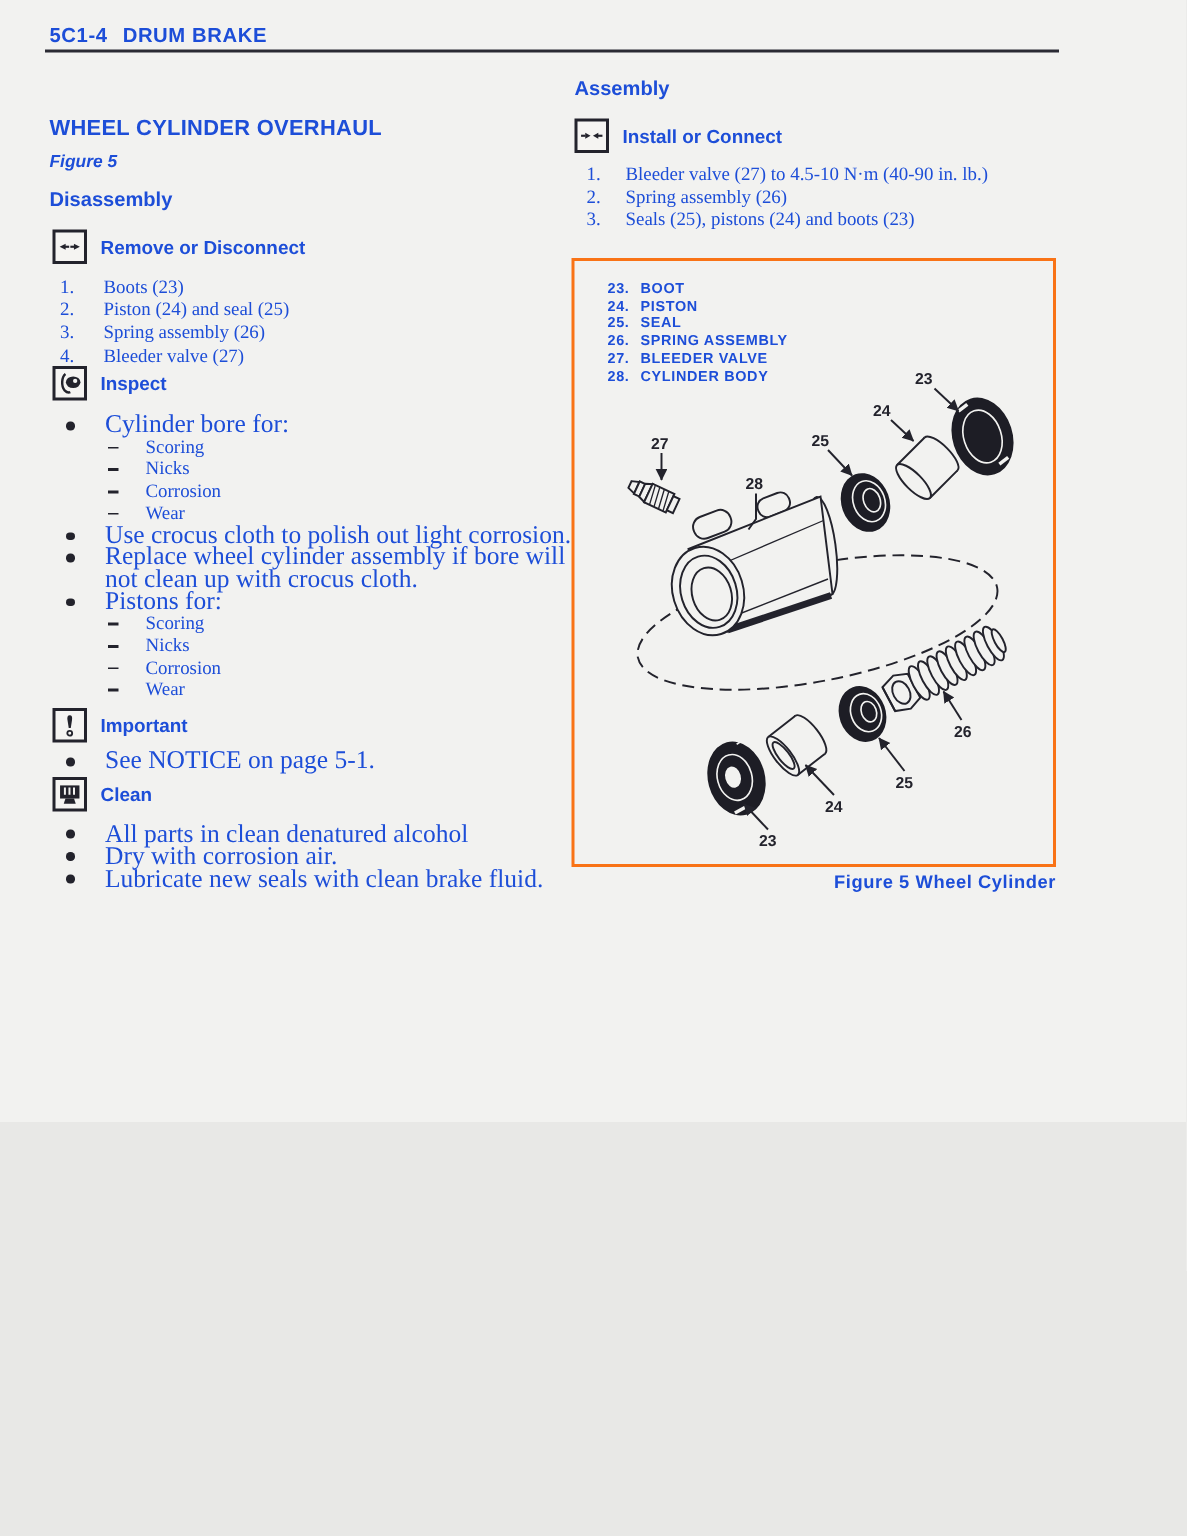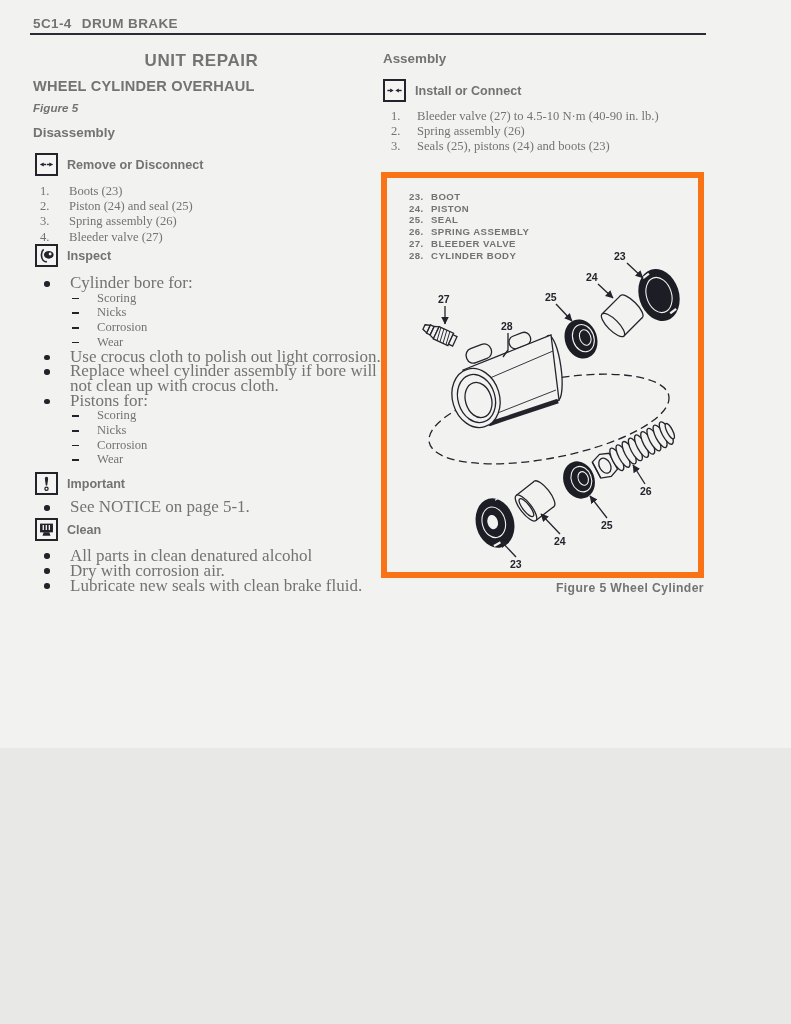--- a/index.html
+++ b/index.html
@@ -1,16 +1,16 @@
 <!DOCTYPE html>
 <html><head>
 <meta charset="utf-8">
 <style>
   html,body{margin:0;padding:0;background:#e8e8e6;}
-  .page{position:relative;width:791px;height:748px;background:#f2f2f0;color:#737373;
+  .page{position:relative;width:791px;height:748px;background:#f2f2f0;color:#1d4ed8;
         font-family:"Liberation Serif",serif;overflow:hidden;}
   .abs{position:absolute;}
   .sans{font-family:"Liberation Sans",sans-serif;}
   .b{font-weight:bold;}
   .i{font-style:italic;}
 
   .hdr{font-size:13.5px;letter-spacing:.4px;}
   .hdr .code{margin-right:10px;}
   .rule{height:2.4px;background:#2b2b34;}
 
@@ -29,21 +29,21 @@
   .step-row .t{white-space:nowrap;}
 
   .bul-row{display:flex;font-size:17px;line-height:14.7px;}
   .bul-row .dotcol{width:28px;flex:0 0 auto;}
   .dot{display:block;width:5.5px;height:5.5px;border-radius:50%;background:#23232c;margin-top:5px;margin-left:2px;}
   .bul-row .t{width:318px;}
   .sub-row{display:flex;font-size:12.6px;line-height:14.7px;margin-left:30px;}
   .sub-row .dashcol{width:25px;flex:0 0 auto;}
   .dash{display:block;width:7px;height:1.6px;background:#23232c;margin-top:7px;}
 
-  .fig-box{border:6px solid #f97316;box-sizing:border-box;background:#f2f2f0;}
+  .fig-box{border:2px solid #f97316;box-sizing:border-box;background:#f2f2f0;}
   .legend-row{display:flex;font-family:"Liberation Sans",sans-serif;font-weight:bold;
               font-size:9.6px;line-height:11.7px;letter-spacing:.45px;}
   .legend-row .ln{width:22px;flex:0 0 auto;}
   .caption{font-size:12.2px;letter-spacing:.4px;text-align:right;}
 
   svg .pf{fill:#f2f2f0;stroke:#23232c;stroke-width:1.3;}
   svg .ln{fill:none;stroke:#23232c;stroke-width:1.3;}
   svg .thin{fill:none;stroke:#23232c;stroke-width:.9;}
   svg .ink{fill:#1d1d25;stroke:none;}
   svg .pl{fill:none;stroke:#f2f2f0;stroke-width:1.1;}
@@ -53,21 +53,20 @@
 </head>
 <body>
 
 <div class="page">
 
   <div class="abs hdr sans b" style="left:33px;top:16px;">
     <span class="code">5C1-4</span><span>DRUM BRAKE</span>
   </div>
   <div class="abs rule" style="left:30px;top:33px;width:676px;"></div>
 
-  <div class="abs sans b h-unit" style="left:33px;top:51px;width:337px;">UNIT REPAIR</div>
 
   <div class="abs sans b h-overhaul" style="left:33px;top:78px;">WHEEL CYLINDER OVERHAUL</div>
 
   <div class="abs sans b i h-figref" style="left:33px;top:101px;">Figure 5</div>
 
   <div class="abs sans b h-sub" style="left:33px;top:125px;">Disassembly</div>
 
   <div class="abs action-row" style="left:35px;top:153px;">
     <span class="icon-box">
       <svg width="19" height="19" viewBox="0 0 24 24">

